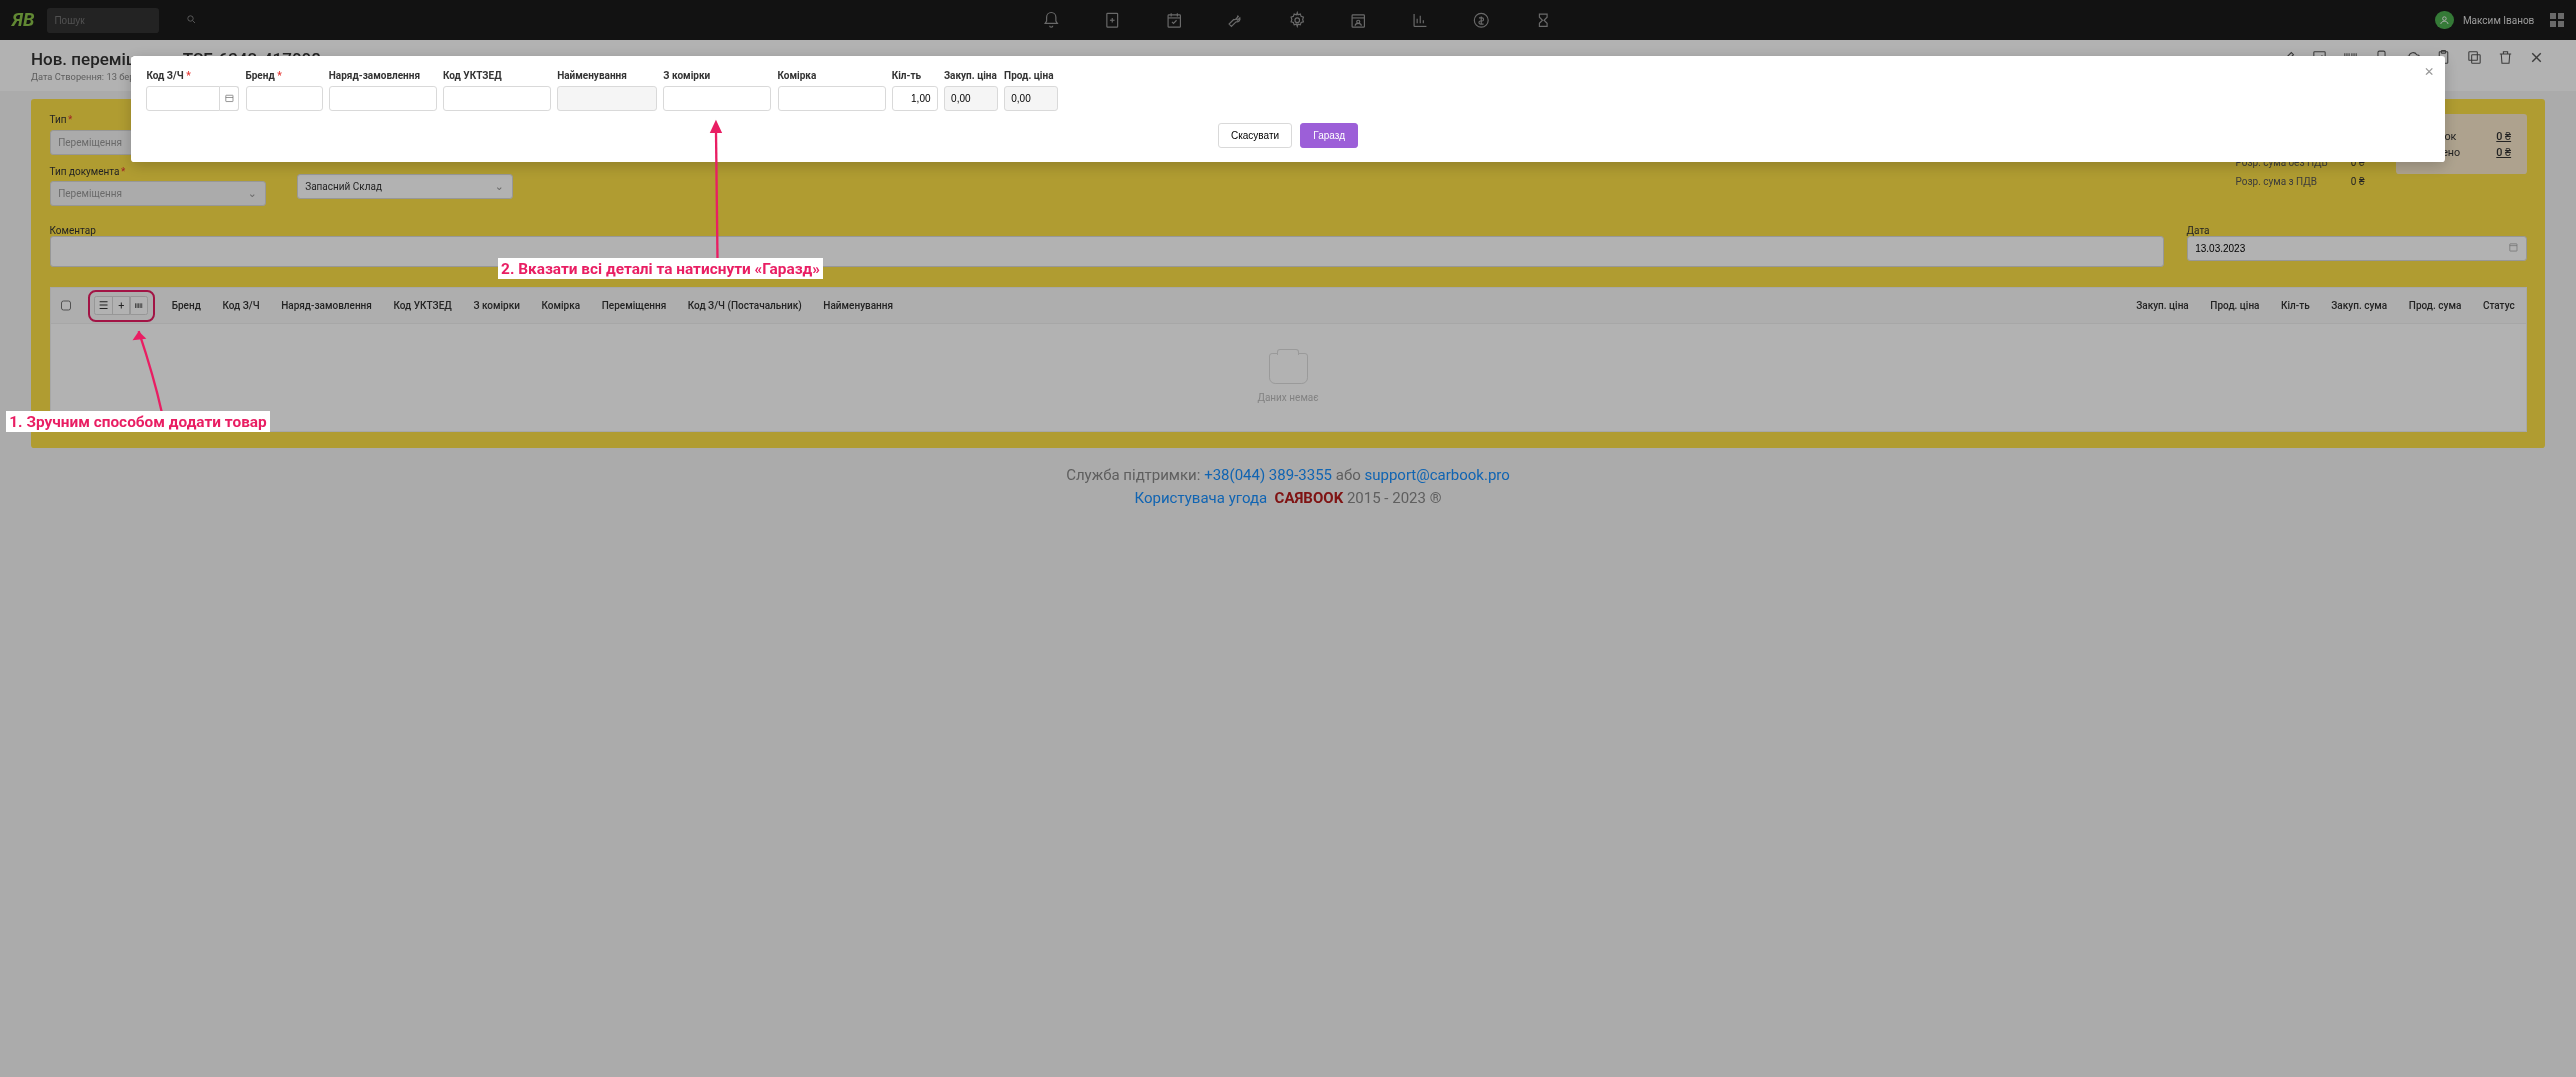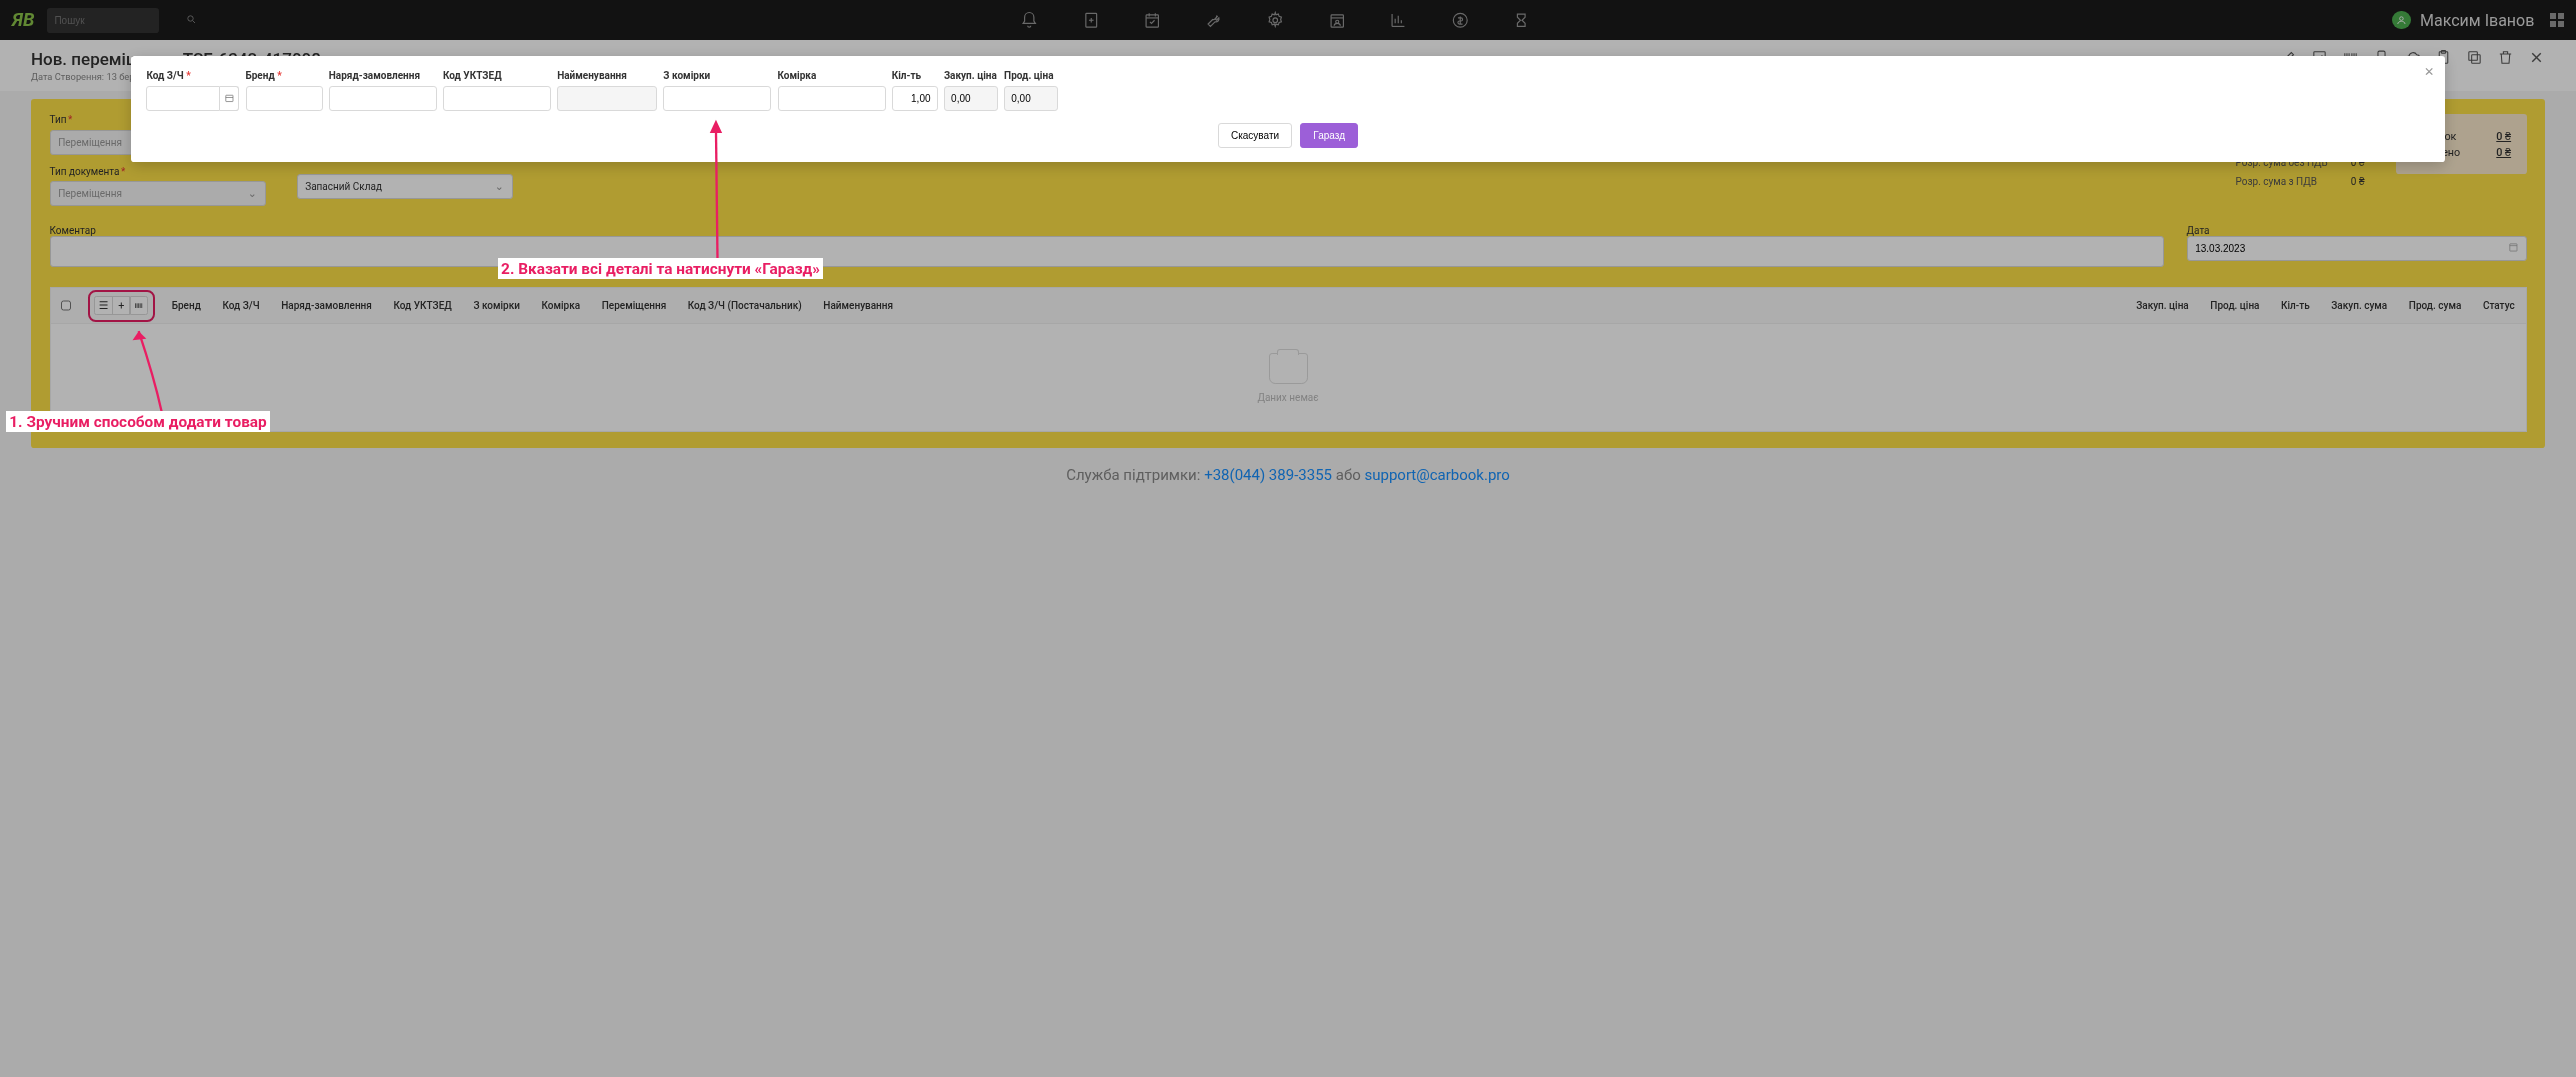--- a/index.html
+++ b/index.html
@@ -8,21 +8,21 @@
     
     .navbar { background: #1a1a1a; height: 40px; display: flex; align-items: center; padding: 0 12.3px; }
     .logo { color: #8bc34a; font-weight: bold; font-size: 18.5px; font-style: italic; margin-right: 12.3px; }
     .search-box { background: #333; border-radius: 3.1px; height: 25px; width: 112px; display: flex; align-items: center; padding: 0 7.7px; color: #888; }
     .search-box input { background: transparent; border: none; color: #888; outline: none; flex: 1; font-size: 10px; }
     .nav-icons { flex: 1; display: flex; justify-content: center; gap: 43px; }
     .nav-icon { color: #999; display: flex; align-items: center; justify-content: center; cursor: pointer; }
     .nav-icon svg { width: 18.5px; height: 18.5px; }
     .nav-right { display: flex; align-items: center; gap: 9.3px; }
     .avatar { width: 18.5px; height: 18.5px; border-radius: 50%; background: #4caf50; display: flex; align-items: center; justify-content: center; color: #fff; font-size: 9.3px; }
-    .username { color: #ddd; font-size: 16px; }
+    .username { color: #ddd; font-size: 10px; }
     .apps-icon { display: grid; grid-template-columns: repeat(2, 6.2px); grid-template-rows: repeat(2, 6.2px); gap: 1.5px; margin-left: 6.2px; }
     .apps-icon div { background: #999; }
     
     
     .page-header { background: #fff; padding: 9.3px 31px; display: flex; align-items: flex-start; justify-content: space-between; }
     .page-title { font-size: 17px; font-weight: 500; color: #333; }
     .page-subtitle { font-size: 9.3px; color: #888; margin-top: 1.5px; }
     .header-icons { display: flex; gap: 14px; color: #555; }
     .header-icons svg { width: 17px; height: 17px; cursor: pointer; }
     
@@ -337,20 +337,25 @@
     </div>
   </div>
 
   <div class="footer">
     <div>
       <span>Служба підтримки: </span>
       <a>+38(044) 389-3355</a>
       <span> або </span>
       <a>support@carbook.pro</a>
     </div>
+    <div style="margin-top:4.6px">
+      <a>Користувача угода</a>
+      &nbsp;<span class="footer-logo">CAЯBOOK</span>
+      <span> 2015 - 2023 ®</span>
+    </div>
   </div>
 </div>
 
 <div class="overlay"></div>
 
 <div class="modal">
   <button class="modal-close">✕</button>
   <div class="modal-fields">
     <div class="modal-field" style="width:93px">
       <label><span>Код З/Ч</span><span class="req" style="color:#e53935"> *</span></label>

